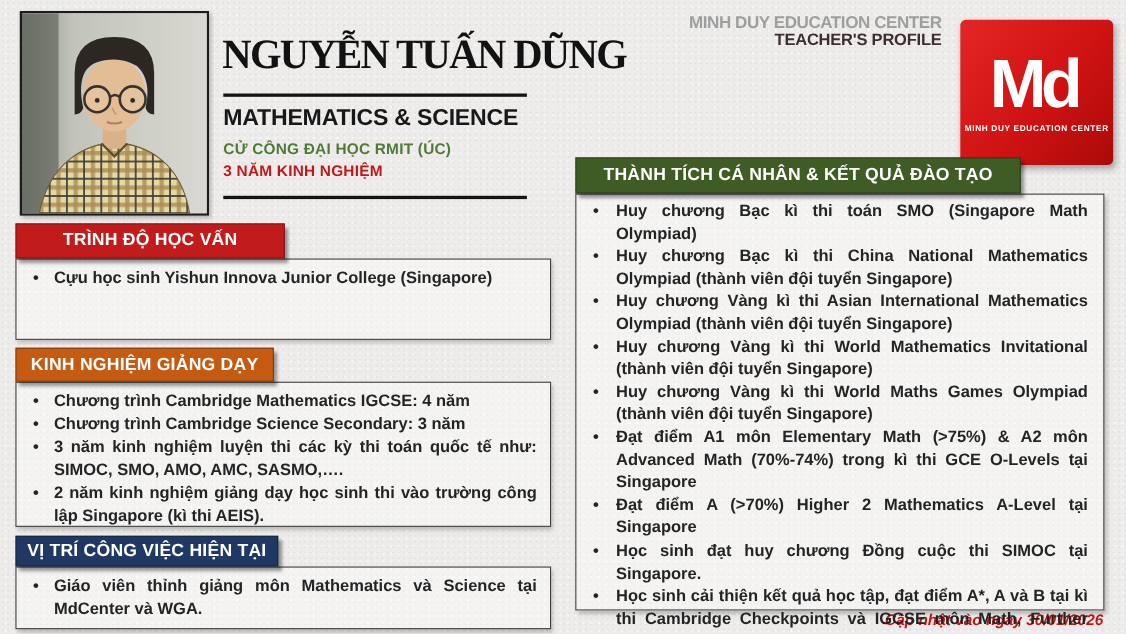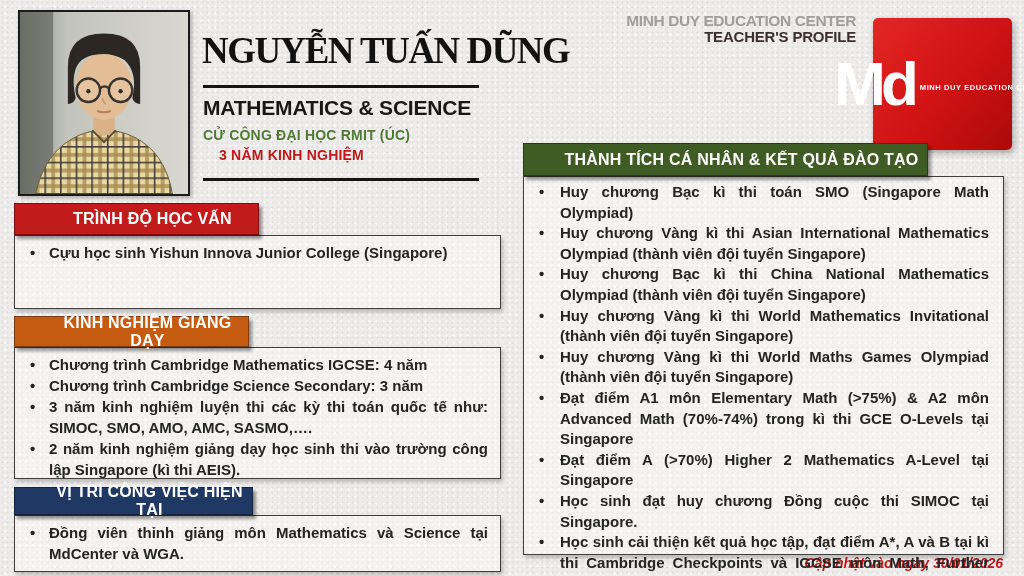--- a/index.html
+++ b/index.html
@@ -37,33 +37,33 @@
 
   
   .brand { right:168px; top:13px; text-align:right; line-height:16px; }
   .brand-org  { font-size:15.5px; font-weight:bold; color:#9e9e9e; letter-spacing:-0.4px; }
   .brand-sub  { font-size:15px;  font-weight:bold; color:#3d2f2f; letter-spacing:-0.2px; }
 
   
   .logo { left:873px; top:18px; width:139px; height:132px; border-radius:5px;
     background:linear-gradient(130deg,#e42724 0%,#cf1212 55%,#ab0a0a 100%);
     box-shadow:2px 3px 6px rgba(0,0,0,0.3);
-    display:flex; flex-direction:row; align-items:center; justify-content:center;
+    display:flex; flex-direction:column; align-items:center; justify-content:center;
     color:#fff; }
   .logo-mono { font-size:62px; font-weight:bold; letter-spacing:-5px; line-height:58px;
     padding-right:6px; }
   .logo-cap { font-size:7.5px; font-weight:bold; letter-spacing:0.6px; margin-top:6px;
     white-space:nowrap; }
 
   
   .sec-h { color:#fff; font-size:16px; font-weight:bold; text-align:center;
     border:1px solid rgba(0,0,0,0.35);
     box-shadow:3px 4px 3px rgba(0,0,0,0.4);
     display:flex; align-items:center; justify-content:center;
-    letter-spacing:0.2px; z-index:2;padding-left:32px; }
+    letter-spacing:0.2px; z-index:2; }
   .h-edu { left:14px;  top:203px; width:245px; height:32px; }
   .h-exp { left:14px;  top:316px; width:235px; height:31px; }
   .h-pos { left:14px;  top:487px; width:239px; height:28px; }
   .h-ach { left:523px; top:143px; width:405px; height:33px; }
 
   
   .box { background:rgba(255,255,255,0.4); border:1.4px solid #3f3f3f;
     box-shadow:2px 3px 4px rgba(0,0,0,0.22); z-index:1; }
   .b-edu { left:14px;  top:235px; width:487px; height:74px; }
   .b-exp { left:14px;  top:347px; width:487px; height:132px; }
@@ -116,21 +116,21 @@
     <path d="M84 88 q2 5 4 6" fill="none" stroke="#c79a70" stroke-width="1.6"></path>
     <path d="M79 101 Q86 104 93 101" fill="none" stroke="#b07f5c" stroke-width="2"></path>
     <path d="M74 121 L86 133 L98 121" fill="none" stroke="#5a4d2e" stroke-width="2"></path>
   </svg>
 </div>
 
 <div class="abs name">NGUYỄN TUẤN DŨNG</div>
 <div class="abs rule rule1"></div>
 <div class="abs subjects">MATHEMATICS &amp; SCIENCE</div>
 <div class="abs degree" style="color: rgb(79, 122, 51);">CỬ CÔNG ĐẠI HỌC RMIT (ÚC)</div>
-<div class="abs years" style="color: rgb(192, 24, 24); margin-left: 16px;">3 NĂM KINH NGHIỆM</div>
+<div class="abs years" style="color: rgb(192, 24, 24);">3 NĂM KINH NGHIỆM</div>
 <div class="abs rule rule2"></div>
 
 <div class="abs brand">
   <div class="brand-org">MINH DUY EDUCATION CENTER</div>
   <div class="brand-sub">TEACHER'S PROFILE</div>
 </div>
 
 <div class="abs logo">
   <div class="logo-mono">Md</div>
   <div class="logo-cap">MINH DUY EDUCATION CENTER</div>
@@ -149,30 +149,30 @@
       <li>Chương trình Cambridge Mathematics IGCSE: 4 năm</li>
       <li>Chương trình Cambridge Science Secondary: 3 năm</li>
       <li>3 năm kinh nghiệm luyện thi các kỳ thi toán quốc tế như: SIMOC, SMO, AMO, AMC, SASMO,….</li>
       <li>2 năm kinh nghiệm giảng dạy học sinh thi vào trường công lập Singapore (kì thi AEIS).</li>
     </ul>
 </div>
 
 <div class="abs sec-h h-pos" style="background-color: rgb(31, 56, 100);">VỊ TRÍ CÔNG VIỆC HIỆN TẠI</div>
 <div class="abs box b-pos">
   <ul class="blist">
-      <li>Đồng viên thỉnh giảng môn Mathematics và Science tại MdCenter và WGA.</li>
+      <li>Giáo viên thỉnh giảng môn Mathematics và Science tại MdCenter và WGA.</li>
     </ul>
 </div>
 
 <div class="abs sec-h h-ach" style="background-color: rgb(63, 92, 36);">THÀNH TÍCH CÁ NHÂN &amp; KẾT QUẢ ĐÀO TẠO</div>
 <div class="abs box b-ach">
   <ul class="blist">
       <li>Huy chương Bạc kì thi toán SMO (Singapore Math Olympiad)</li>
+      <li>Huy chương Bạc kì thi China National Mathematics Olympiad (thành viên đội tuyển Singapore)</li>
       <li>Huy chương Vàng kì thi Asian International Mathematics Olympiad (thành viên đội tuyển Singapore)</li>
-      <li>Huy chương Bạc kì thi China National Mathematics Olympiad (thành viên đội tuyển Singapore)</li>
       <li>Huy chương Vàng kì thi World Mathematics Invitational (thành viên đội tuyển Singapore)</li>
       <li>Huy chương Vàng kì thi World Maths Games Olympiad (thành viên đội tuyển Singapore)</li>
       <li>Đạt điểm A1 môn Elementary Math (&gt;75%) &amp; A2 môn Advanced Math (70%-74%) trong kì thi GCE O-Levels tại Singapore</li>
       <li>Đạt điểm A (&gt;70%) Higher 2 Mathematics A-Level tại Singapore</li>
       <li>Học sinh đạt huy chương Đồng cuộc thi SIMOC tại Singapore.</li>
       <li>Học sinh cải thiện kết quả học tập, đạt điểm A*, A và B tại kì thi Cambridge Checkpoints và IGCSE môn Math, Further Math và Sciences.</li>
     </ul>
 </div>
 
 <div class="abs footer-note" style="color: rgb(192, 24, 24);">Cập nhật vào ngày 30/01/2026</div>

